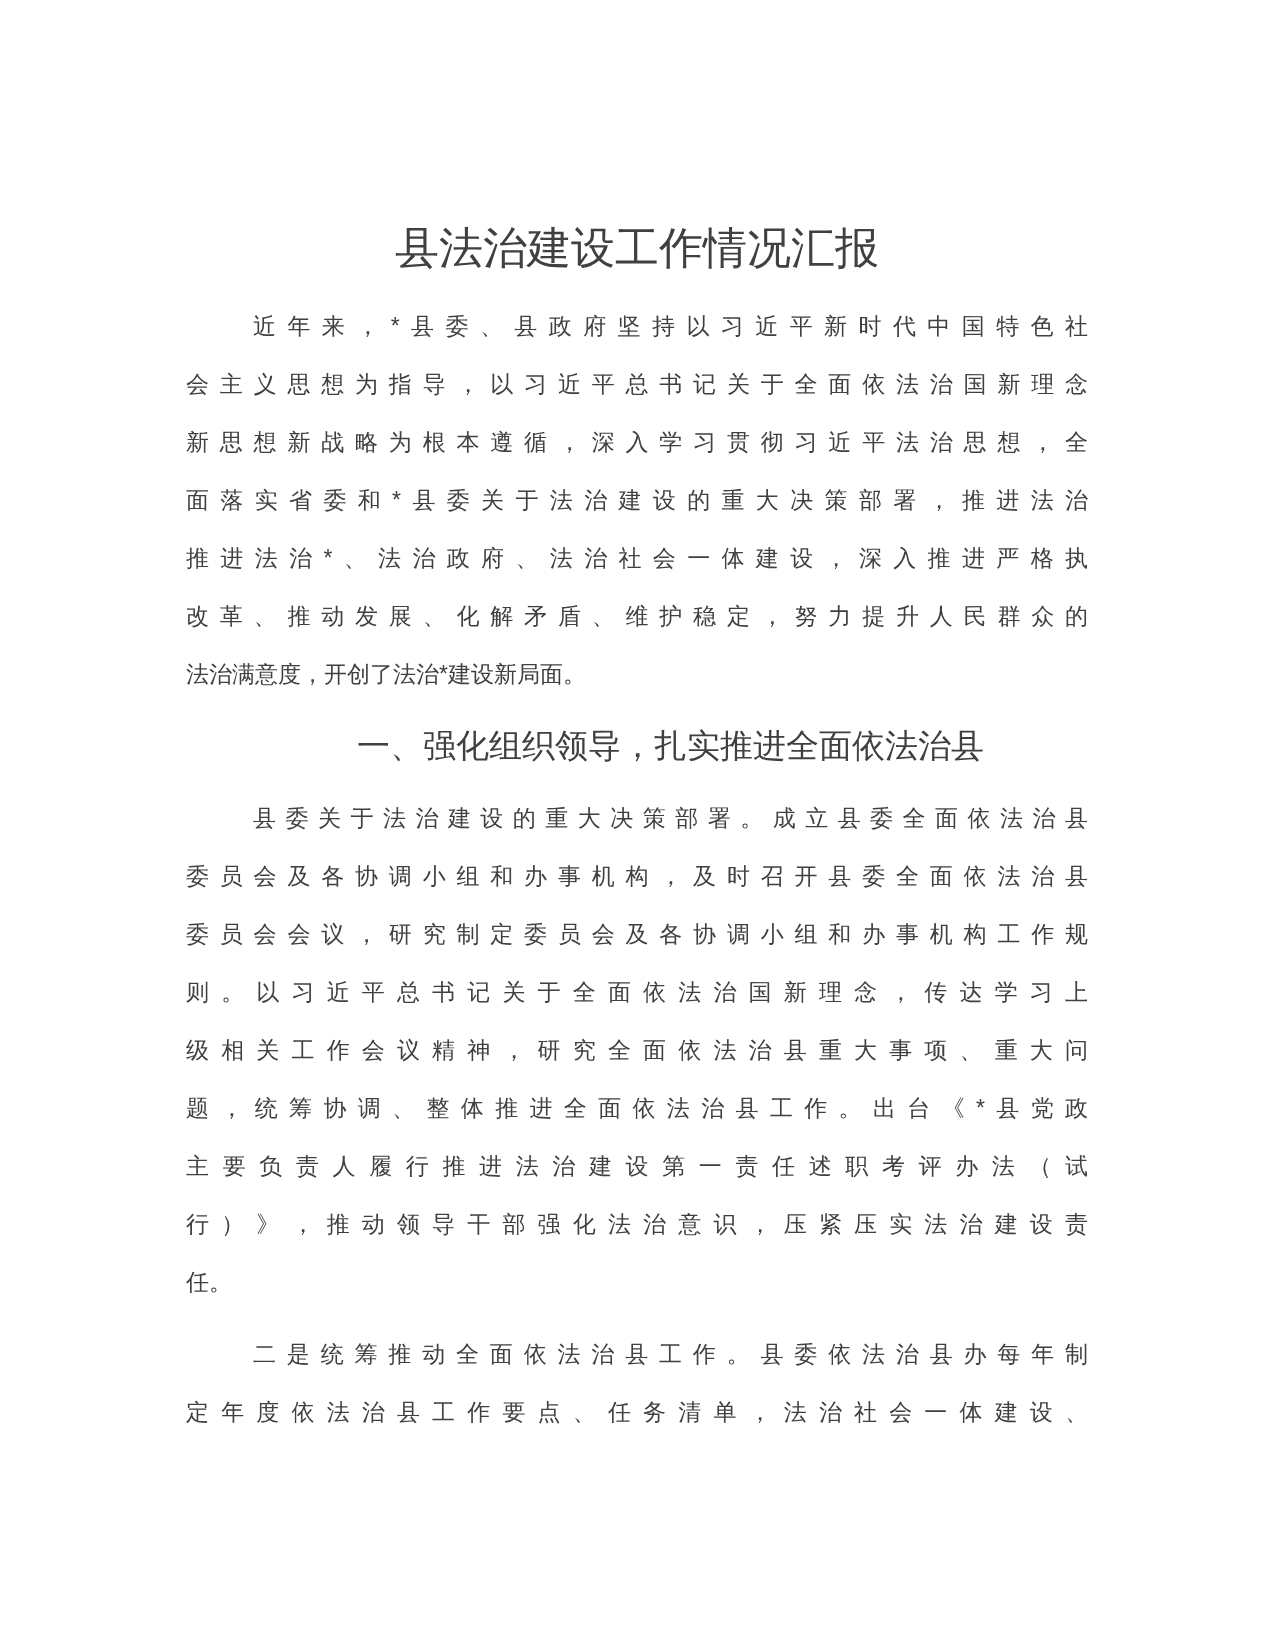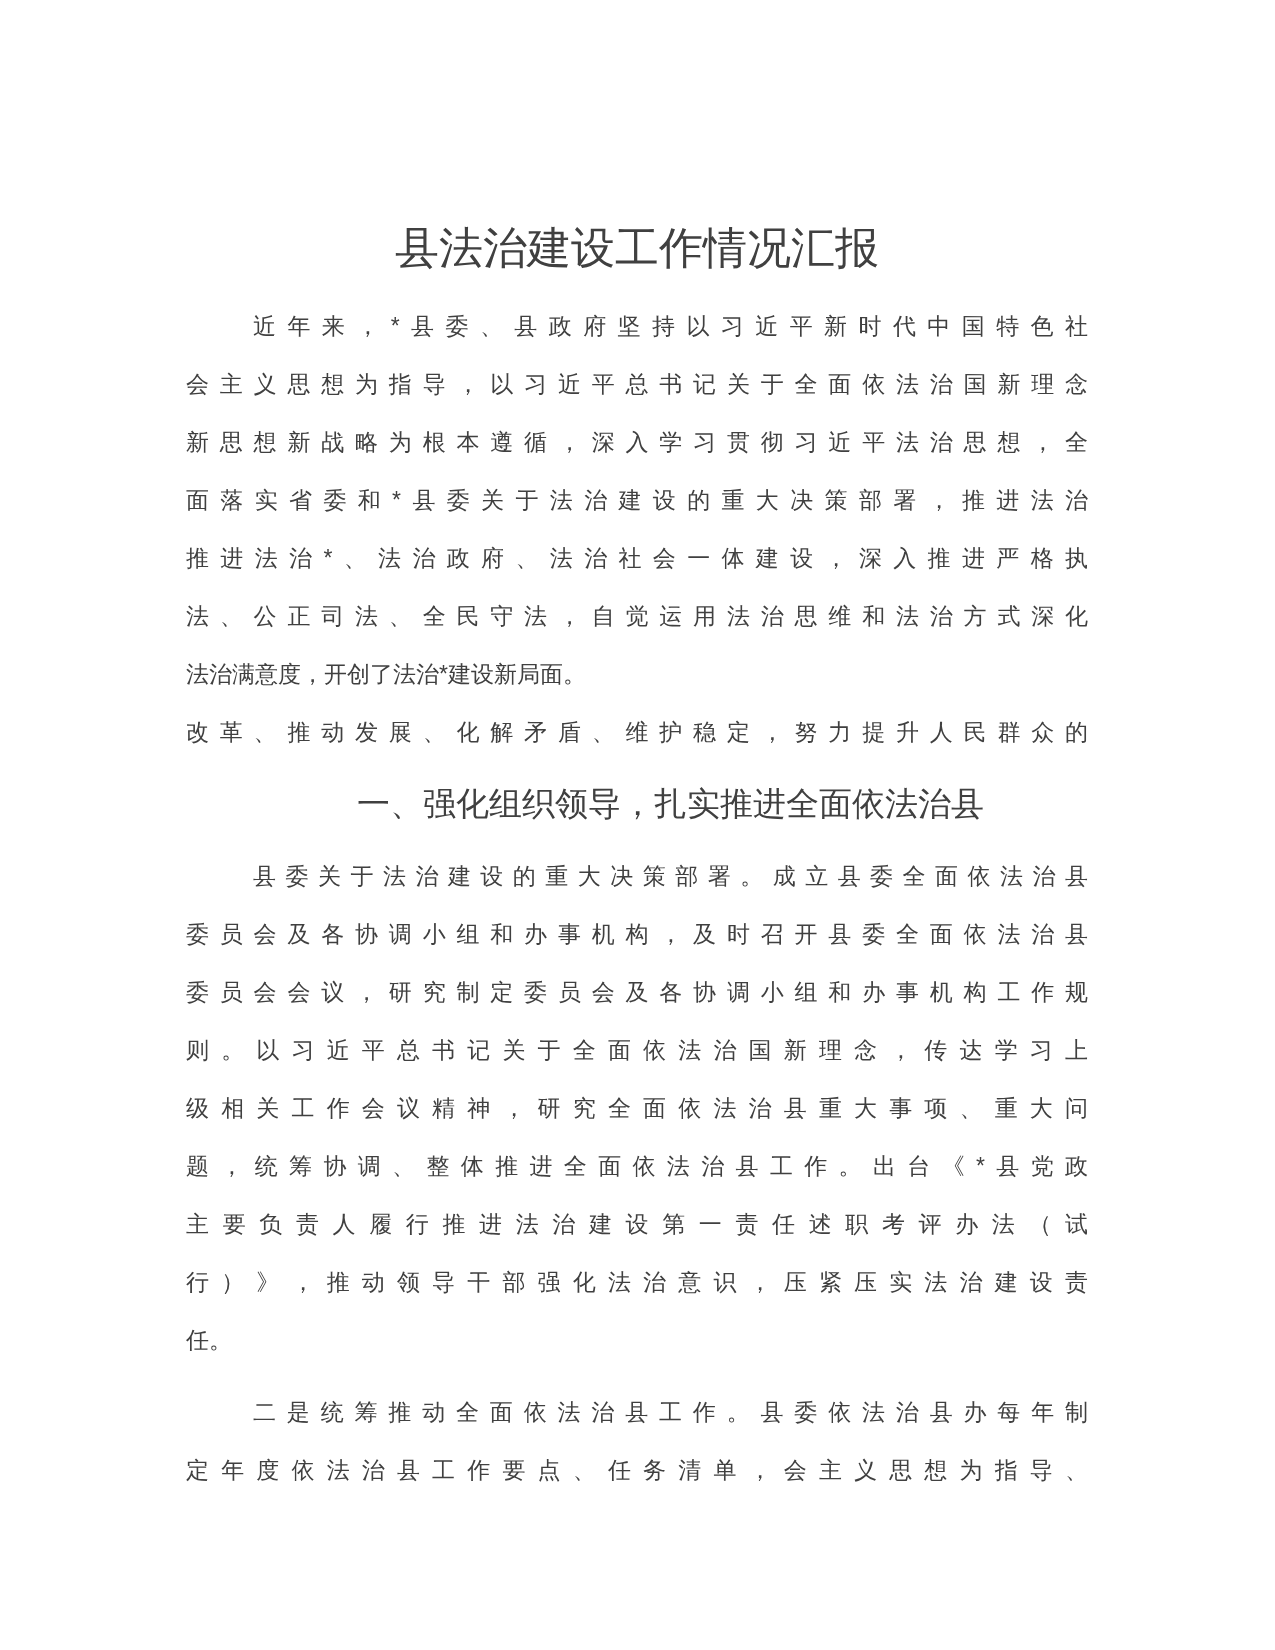--- a/index.html
+++ b/index.html
@@ -68,39 +68,38 @@
 <div class="page">
 
   <h1 class="doc-title">县法治建设工作情况汇报</h1>
 
   <div class="para">
     <div class="line indent">近年来，*县委、县政府坚持以习近平新时代中国特色社</div>
     <div class="line">会主义思想为指导，以习近平总书记关于全面依法治国新理念</div>
     <div class="line">新思想新战略为根本遵循，深入学习贯彻习近平法治思想，全</div>
     <div class="line">面落实省委和*县委关于法治建设的重大决策部署，推进法治</div>
     <div class="line">推进法治*、法治政府、法治社会一体建设，深入推进严格执</div>
-    <div class="line">法、公正司法、全民守法，自觉运用法治思维和法治方式深化</div>
+    <div class="line">改革、推动发展、化解矛盾、维护稳定，努力提升人民群众的</div>
     <div class="line lastline">法治满意度，开创了法治*建设新局面。</div>
-    <div class="line">改革、推动发展、化解矛盾、维护稳定，努力提升人民群众的</div>
   </div>
 
   <div class="para">
     <div class="heading-line">一、强化组织领导，扎实推进全面依法治县</div>
   </div>
 
   <div class="para">
     <div class="line indent">县委关于法治建设的重大决策部署。成立县委全面依法治县</div>
     <div class="line">委员会及各协调小组和办事机构，及时召开县委全面依法治县</div>
     <div class="line">委员会会议，研究制定委员会及各协调小组和办事机构工作规</div>
     <div class="line">则。以习近平总书记关于全面依法治国新理念，传达学习上</div>
     <div class="line">级相关工作会议精神，研究全面依法治县重大事项、重大问</div>
     <div class="line">题，统筹协调、整体推进全面依法治县工作。出台《*县党政</div>
     <div class="line">主要负责人履行推进法治建设第一责任述职考评办法（试</div>
     <div class="line">行）》，推动领导干部强化法治意识，压紧压实法治建设责</div>
     <div class="line lastline">任。</div>
   </div>
 
   <div class="para">
     <div class="line indent">二是统筹推动全面依法治县工作。县委依法治县办每年制</div>
-    <div class="line">定年度依法治县工作要点、任务清单，会主义思想为指导、</div>
+    <div class="line">定年度依法治县工作要点、任务清单，法治社会一体建设、</div>
   </div>
 
 </div>
 
 </body></html>

